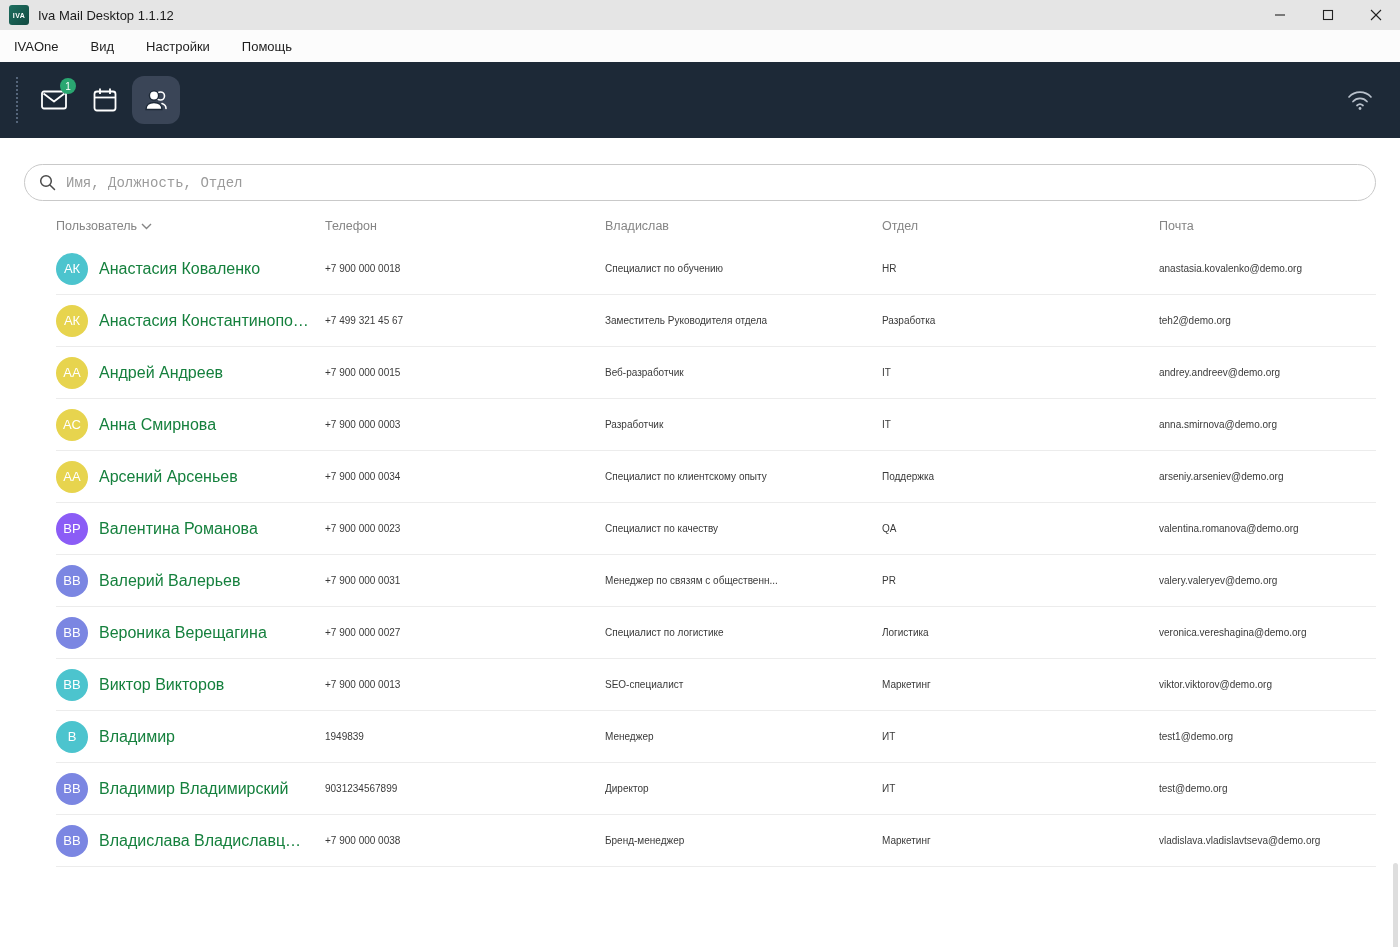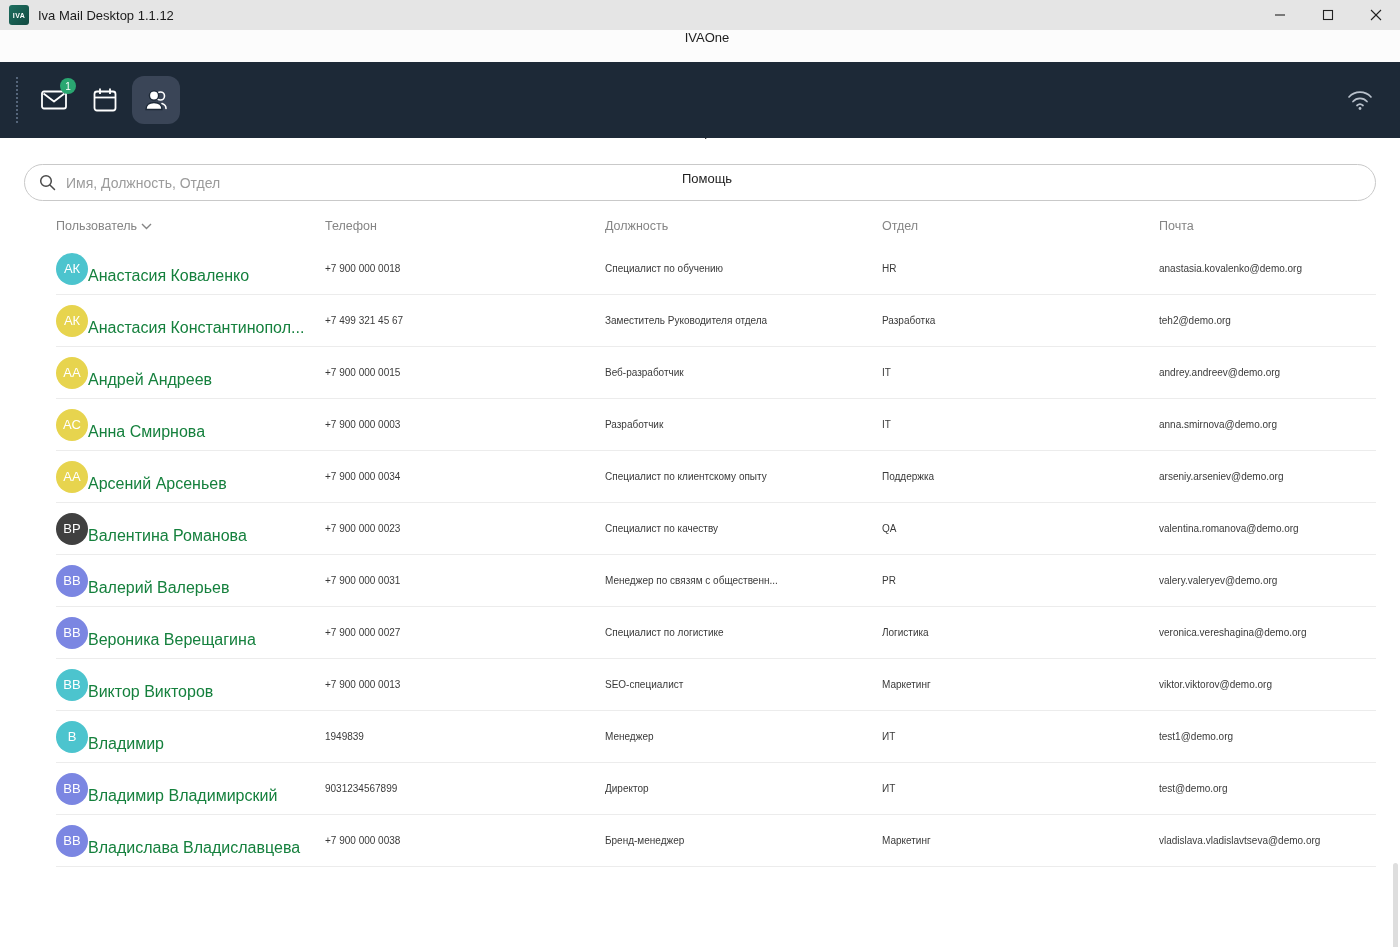--- a/index.html
+++ b/index.html
@@ -13,50 +13,50 @@
           color:#fff; font-size:7px; font-weight:bold; letter-spacing:.4px;
           display:flex; align-items:center; justify-content:center; }
   .apptitle { margin-left:9px; font-size:13px; color:#1b1b1b; }
   .wincontrols { margin-left:auto; display:flex; height:30px; }
   .winbtn { width:48px; height:30px; display:flex; align-items:center; justify-content:center;
             background:transparent; border:none; cursor:default; }
   .winbtn svg { stroke:#222; stroke-width:1.1; fill:none; }
 
   
   .menubar { height:32px; background:#fcfcfc; display:flex; align-items:center;
-             padding-left:14px; gap:32px;flex-direction:column; }
+             padding-left:14px; gap:32px; }
   .menuitem { font-size:13px; color:#1e1e1e; cursor:default; }
 
   
   .toolbar { height:76px; background:#1d2937; display:flex; align-items:center; position:relative; }
   .draghandle { width:0; height:46px; border-left:2px dotted #55657a; margin-left:16px; }
   .toolicons { display:flex; align-items:center; margin-left:12px; gap:3px; }
   .toolbtn { width:48px; height:48px; border-radius:12px; display:flex; align-items:center;
              justify-content:center; position:relative; background:transparent; border:none; }
   .toolbtn.active { background:#3a4557; }
   .badge { position:absolute; top:2px; right:2px; min-width:16px; height:16px; border-radius:8px;
            background:#2aa771; color:#fff; font-size:10px; display:flex; align-items:center;
            justify-content:center; padding:0 4px; }
   .wifi { position:absolute; right:26px; top:50%; transform:translateY(-50%); }
 
   
   .content { padding:0 24px; }
   .searchbar { margin-top:26px; height:37px; border:1px solid #c9c9c9; border-radius:19px;
                display:flex; align-items:center; padding:0 14px; background:#fff; }
   .searchbar input { border:none; outline:none; flex:1; font-size:14px; color:#333;
-                     margin-left:10px; font-family:Liberation Sans, sans-serif; background:transparent; }
+                     margin-left:10px; font-family:Liberation Mono, monospace; background:transparent; }
   .searchbar input::placeholder { color:#9b9b9b; }
 
   .grid-cols { display:grid; grid-template-columns:269px 280px 277px 277px 1fr; align-items:center;margin-left:32px; }
 
   .thead { margin-top:8px; height:34px; color:#858585; font-size:12.5px; }
   .th { display:flex; align-items:center; gap:4px; }
 
   .row { height:52px; border-bottom:1px solid #ececec; }
-  .usercell { display:flex; align-items:flex-end; gap:0; overflow:hidden; }
+  .usercell { display:flex; align-items:center; gap:11px; overflow:hidden; }
   .avatar { width:32px; height:32px; border-radius:50%; flex:0 0 32px; color:#ffffff;
             font-size:13px; display:flex; align-items:center; justify-content:center; }
   .cell { font-size:10px; color:#3a3a3a; white-space:nowrap; overflow:hidden; }
   .name { font-size:16px; color:#15803d; white-space:nowrap; overflow:hidden;
           text-overflow:ellipsis; padding-right:16px; }
   .pos { padding-right:16px; text-overflow:ellipsis; }
 
   .scrollthumb { position:fixed; right:2px; top:863px; width:5px; height:90px;
                  background:#dedede; border-radius:3px; }
 </style>
@@ -139,21 +139,21 @@
   </div>
 
   <div class="thead grid-cols">
     <div class="th">
       <span>Пользователь</span>
       <svg width="11" height="7" viewBox="0 0 11 7">
         <polyline points="1,1 5.5,5.5 10,1" fill="none" stroke="#858585" stroke-width="1.4"></polyline>
       </svg>
     </div>
     <div class="th">Телефон</div>
-    <div class="th">Должность</div>
+    <div class="th">Владислав</div>
     <div class="th">Отдел</div>
     <div class="th">Почта</div>
   </div>
 
   <div id="rows">
   <div class="row grid-cols">
     <div class="usercell">
       <div class="avatar" style="background: rgb(76, 196, 206);">АК</div>
       <div class="name">Анастасия Коваленко</div>
     </div>
@@ -203,21 +203,21 @@
     </div>
     <div class="cell">+7 900 000 0034</div>
     <div class="cell pos">Специалист по клиентскому опыту</div>
     <div class="cell">Поддержка</div>
     <div class="cell">arseniy.arseniev@demo.org</div>
   </div>
 
 
   <div class="row grid-cols">
     <div class="usercell">
-      <div class="avatar" style="background: #404040;">ВР</div>
+      <div class="avatar" style="background: #8b5cf6;">ВР</div>
       <div class="name">Валентина Романова</div>
     </div>
     <div class="cell">+7 900 000 0023</div>
     <div class="cell pos">Специалист по качеству</div>
     <div class="cell">QA</div>
     <div class="cell">valentina.romanova@demo.org</div>
   </div>
 
   <div class="row grid-cols">
     <div class="usercell">

